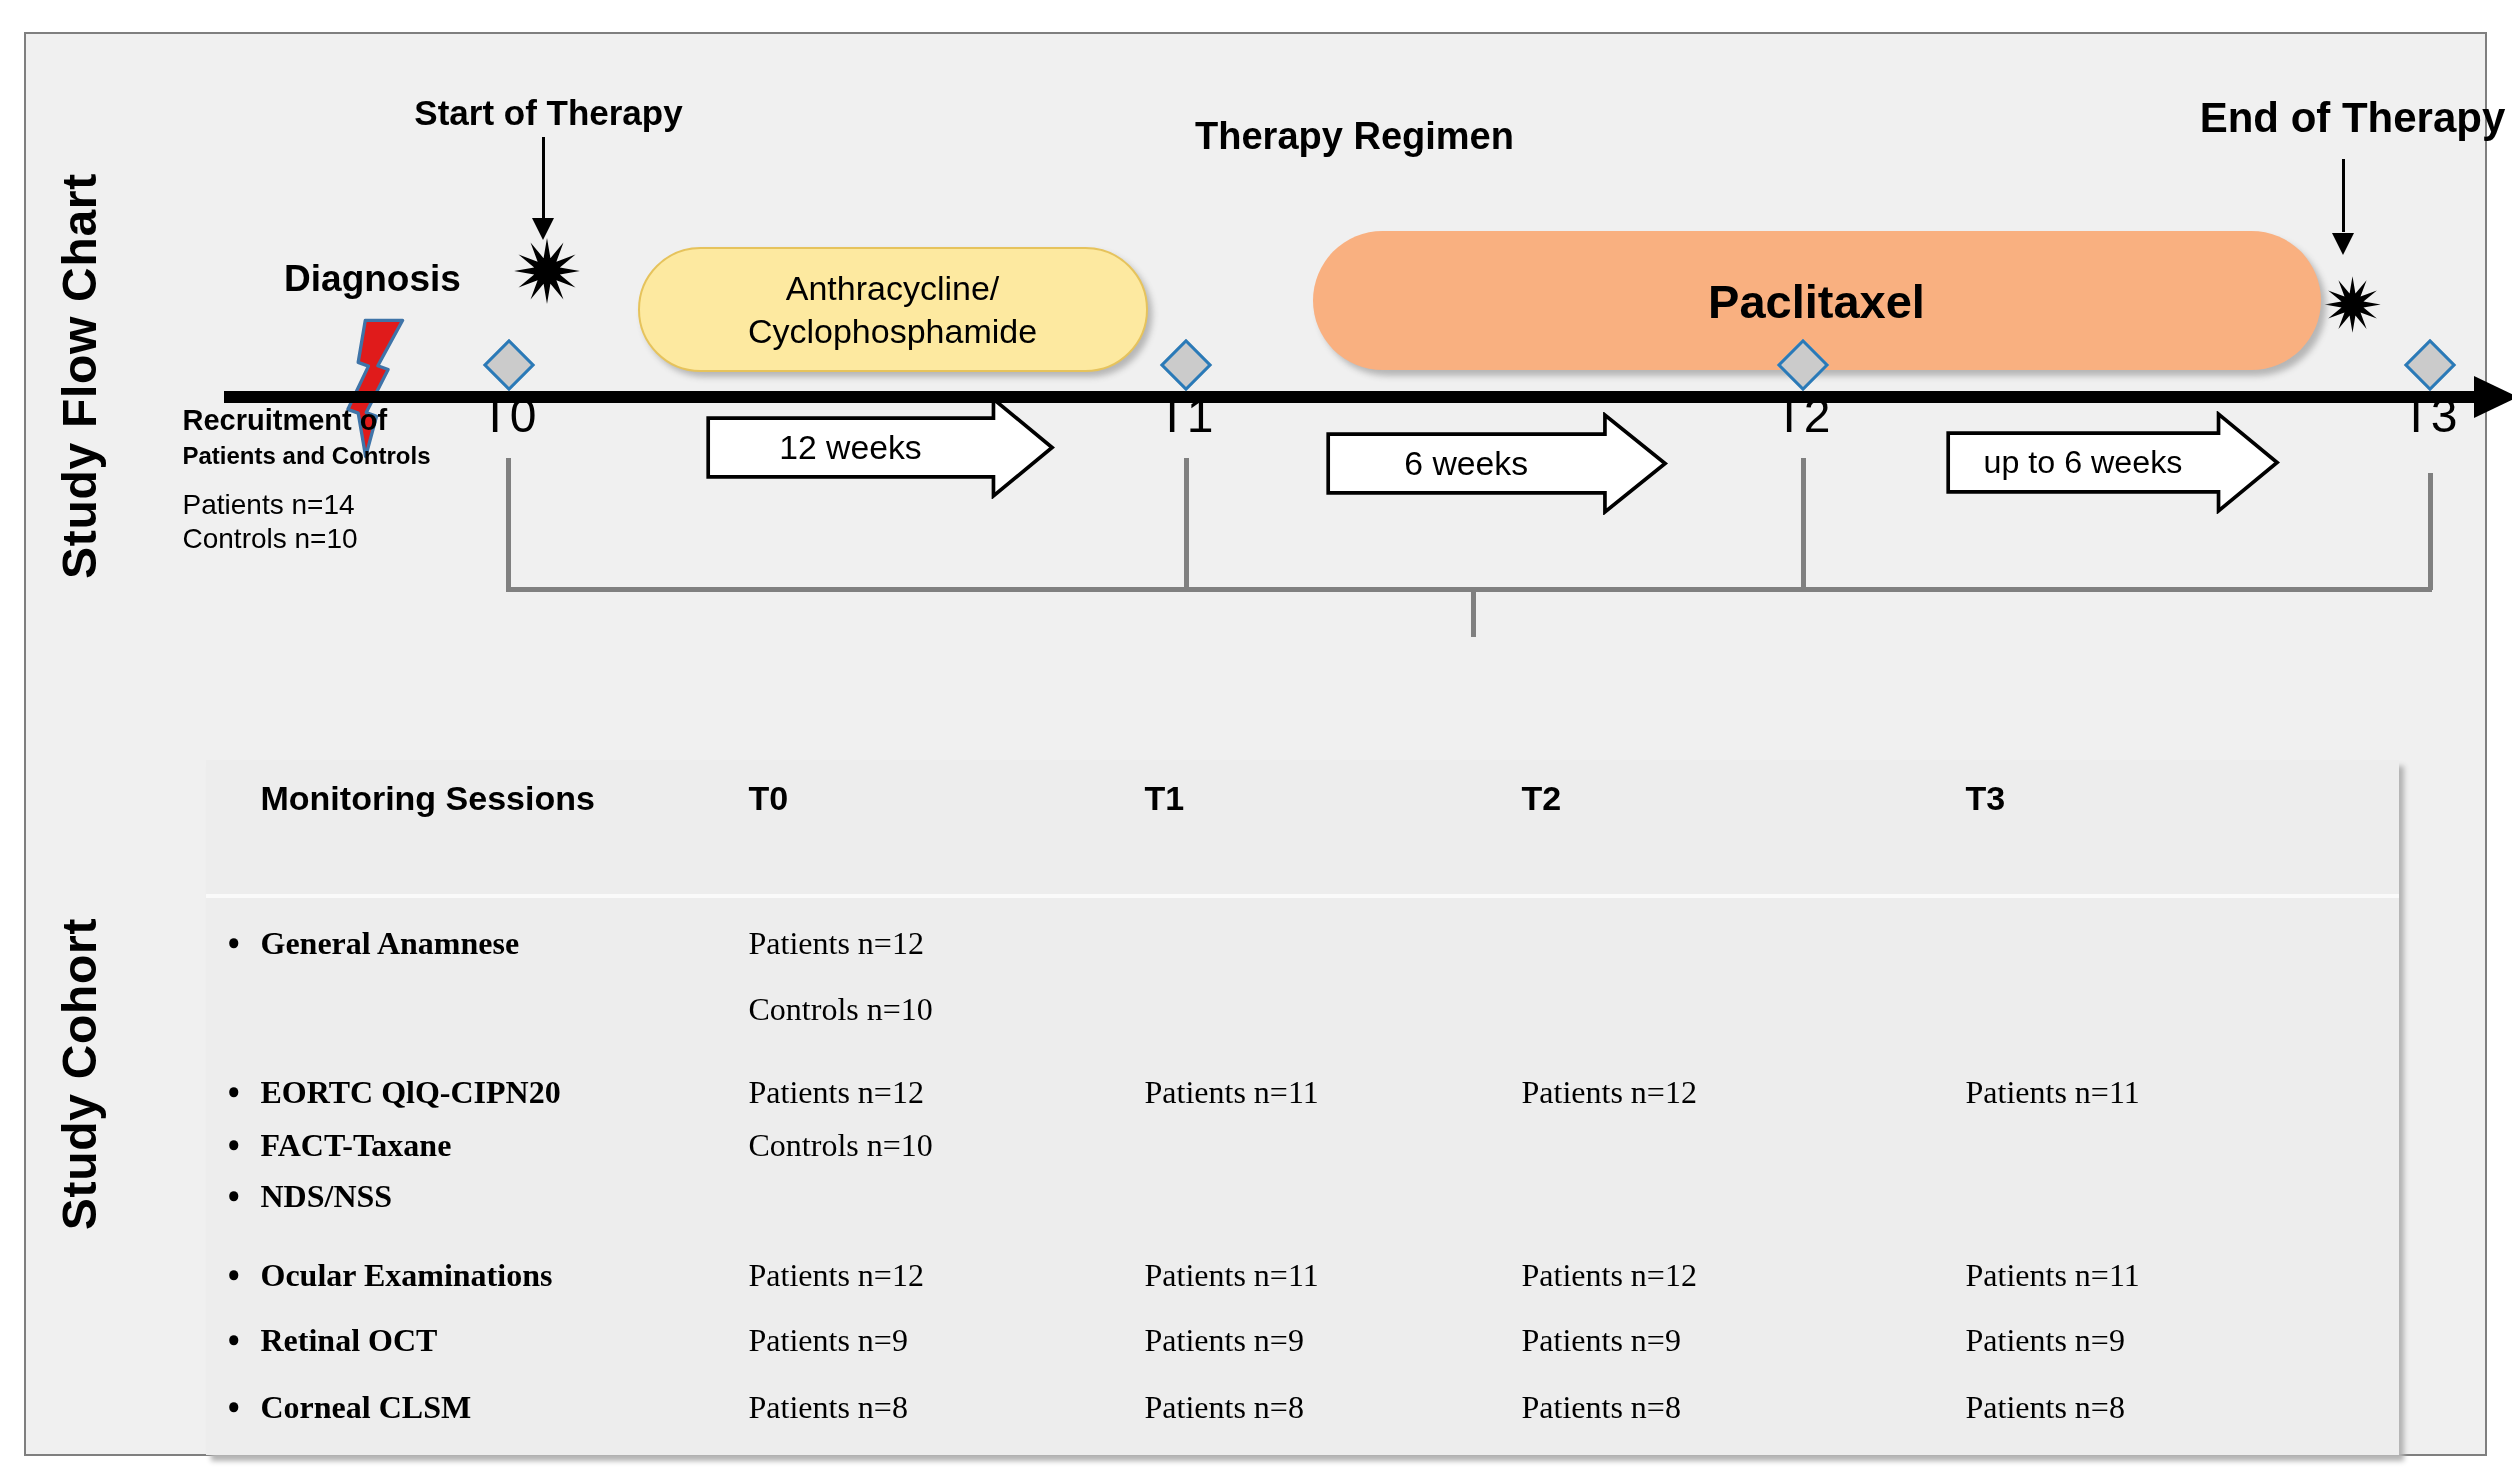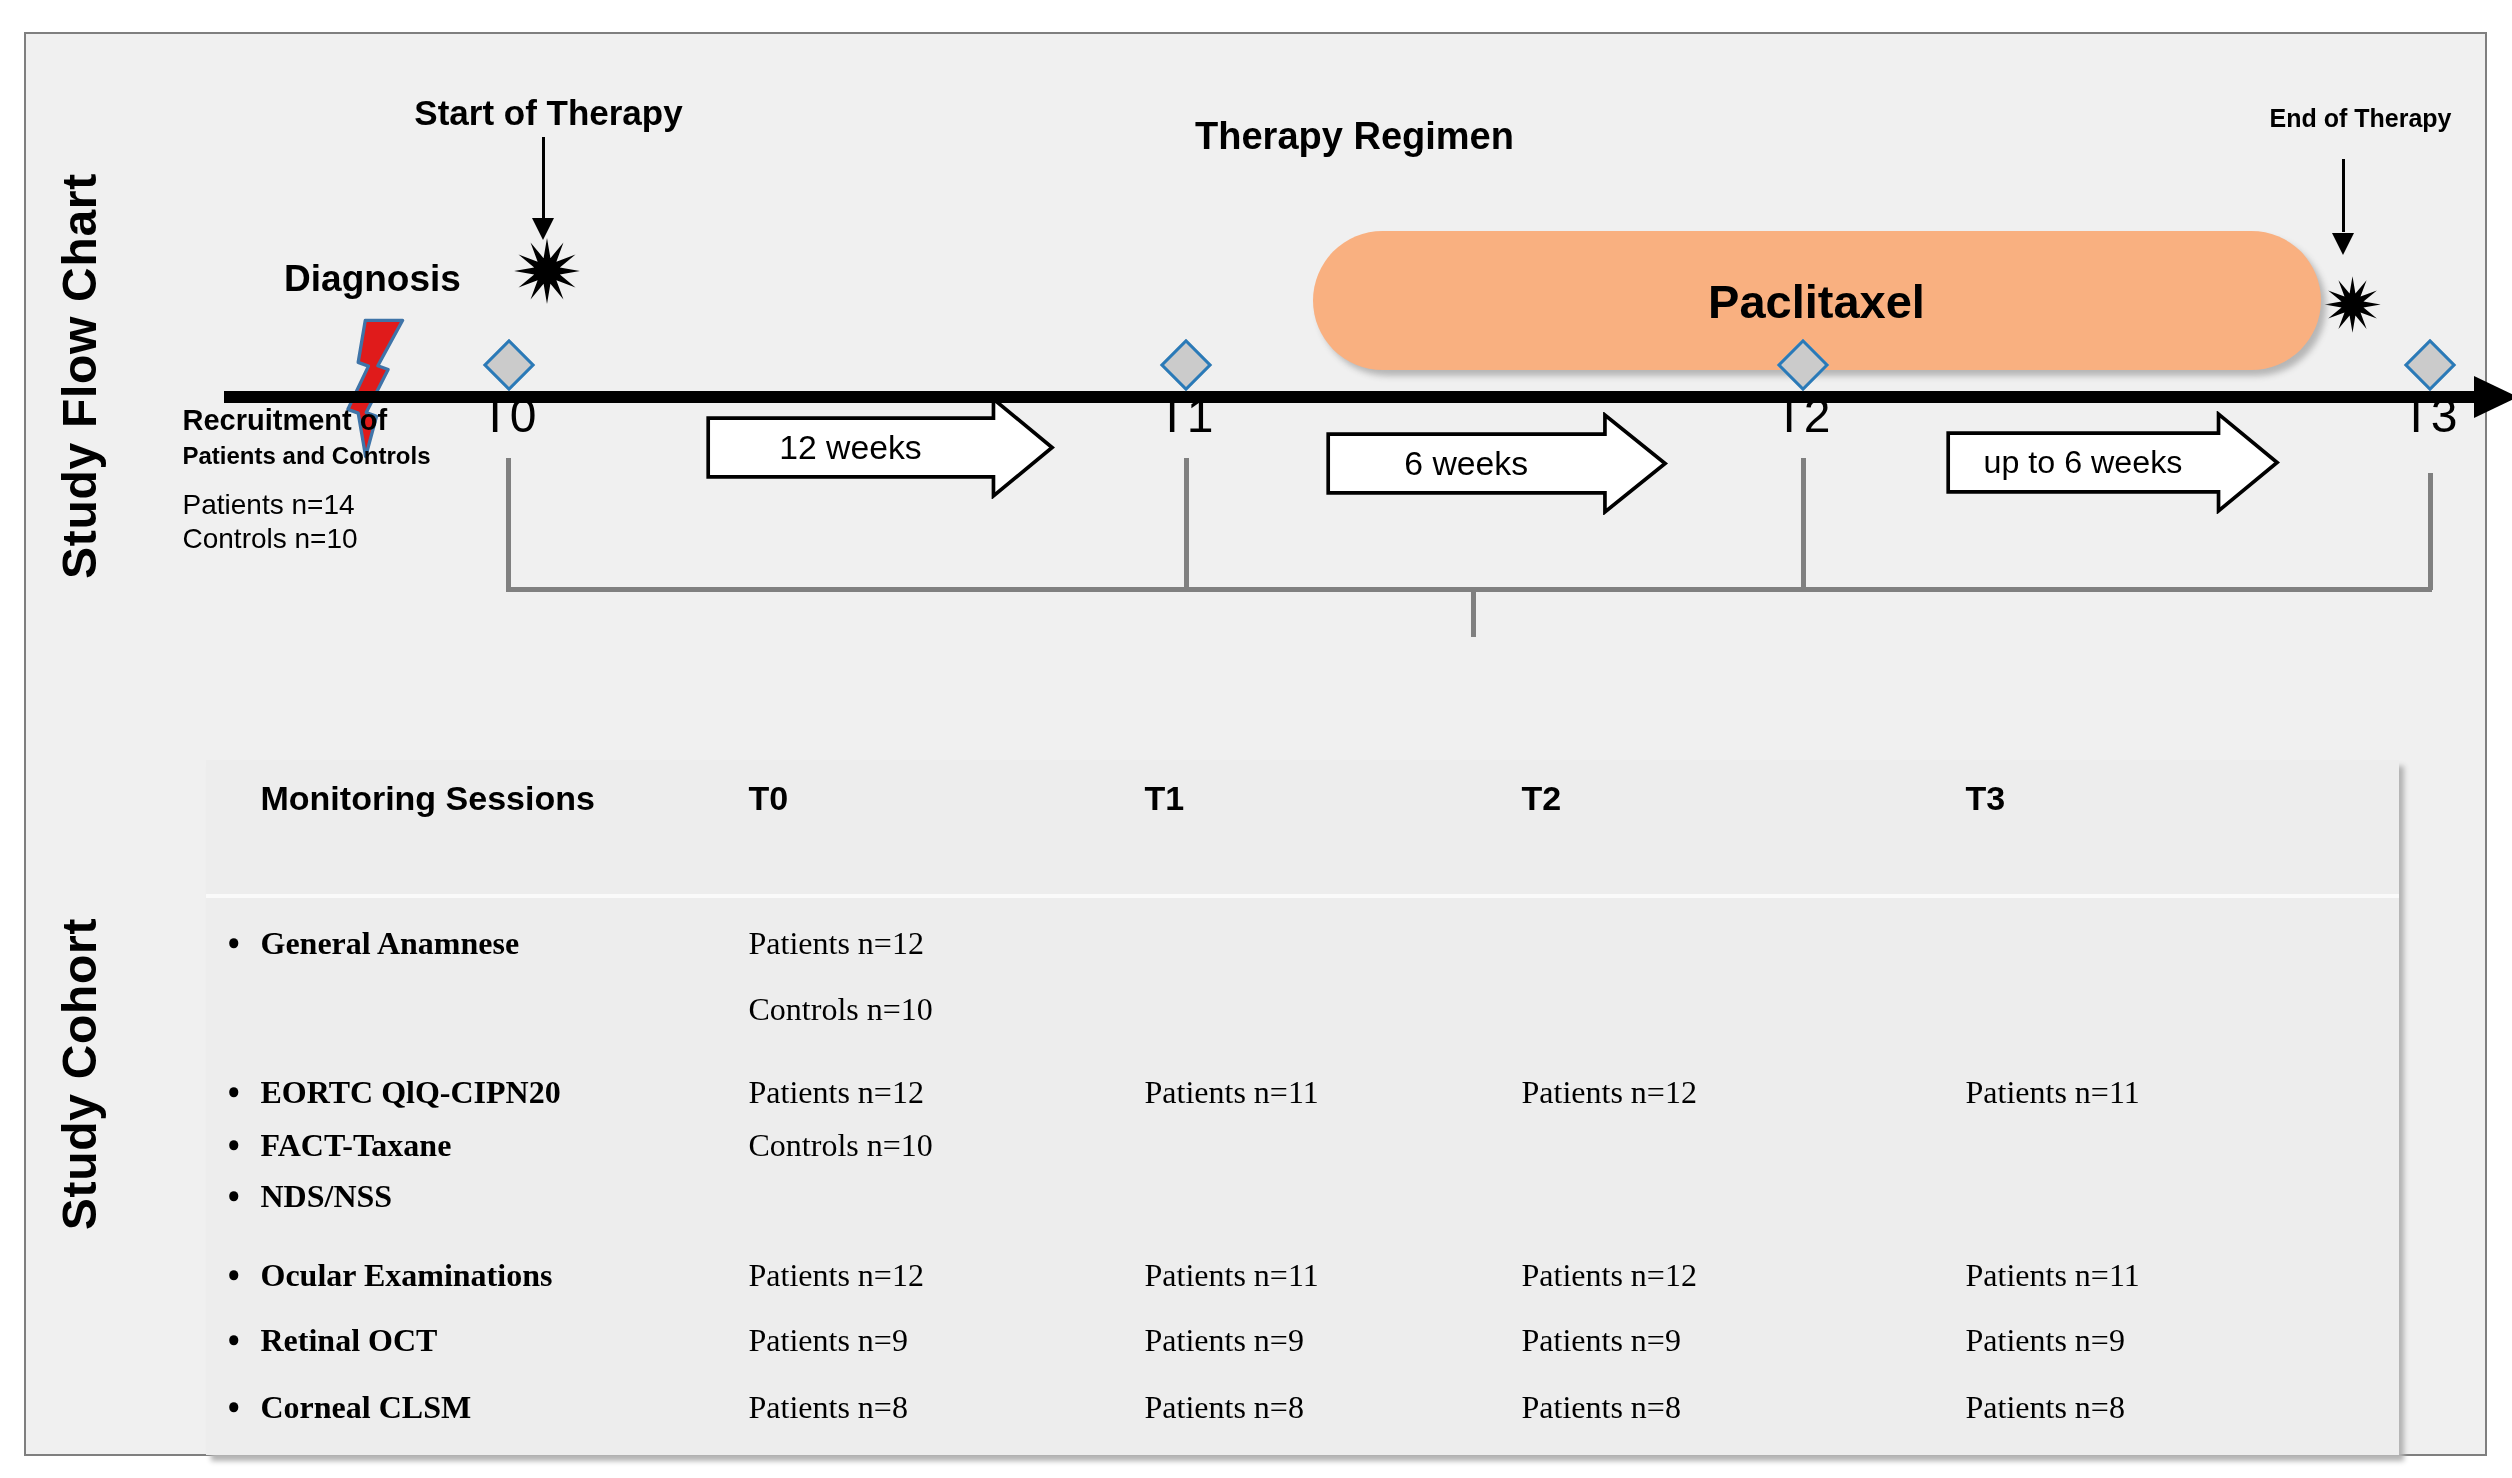--- a/index.html
+++ b/index.html
@@ -60,21 +60,21 @@
 </head>
 <body>
 
 <div id="figure">
 
   <div class="side-label" style="left:53px;top:342px;">Study Flow Chart</div>
   <div class="side-label" style="left:53px;top:1040px;">Study Cohort</div>
 
   <div class="ctr b" style="left:523px;top:59px;font-size:35px;margin-top:20px;">Start of Therapy</div>
   <div class="ctr b" style="left:1329px;top:102px;font-size:38px;">Therapy Regimen</div>
-  <div class="ctr b" style="left:2327px;top:84px;font-size:25px;margin-left:8px;">End of Therapy</div>
+  <div class="ctr b" style="left:2327px;top:84px;font-size:42px;">End of Therapy</div>
   <div class="ctr b" style="left:347px;top:245px;font-size:37px;">Diagnosis</div>
 
   <div class="abs varrow-line" style="left:516px;top:103px;height:81px;"></div>
   <div class="abs varrow-head" style="left:506px;top:184px;"></div>
   <svg class="abs" style="left:483px;top:199px;" width="76" height="76" viewBox="0 0 120 120">
     <polygon fill="#000" points="112,60 80.3,65.4 105,86 74.8,74.8 86,105 65.4,80.3 60,112 54.6,80.3 34,105 45.2,74.8 15,86 39.7,65.4 8,60 39.7,54.6 15,34 45.2,45.2 34,15 54.6,39.7 60,8 65.4,39.7 86,15 74.8,45.2 105,34 80.3,54.6"></polygon>
   </svg>
 
   <div class="abs varrow-line" style="left:2316px;top:125px;height:73px;"></div>
   <div class="abs varrow-head" style="left:2306px;top:199px;"></div>
@@ -84,20 +84,26 @@
 
   <svg class="abs" style="left:311px;top:279px;transform:rotate(6deg);" width="73" height="150" viewBox="0 0 110 220">
     <polygon fill="#e01b1b" stroke="#3f74a8" stroke-width="5" stroke-linejoin="round" points="32,10 88,4 58,76 74,80 48,148 64,152 54,214 36,150 20,146 44,78 28,74"></polygon>
   </svg>
 
   <div class="mid b" style="left:157px;top:386px;font-size:29px;">Recruitment of</div>
   <div class="mid b" style="left:157px;top:422px;font-size:24px;">Patients and Controls</div>
   <div class="mid" style="left:157px;top:471px;font-size:28px;">Patients n=14</div>
   <div class="mid" style="left:157px;top:505px;font-size:28px;">Controls n=10</div>
 
+  <div class="abs" id="pill-ac">
+    <div class="txt">
+      <div>Anthracycline/</div>
+      <div>Cyclophosphamide</div>
+    </div>
+  </div>
   <div class="abs" id="pill-pac">
     <div class="ctr b" style="left:504px;top:70px;font-size:47px;">Paclitaxel</div>
   </div>
 
   <div class="abs" id="tl-bar"></div>
   <div class="abs" id="tl-head"></div>
 
   <div class="diamond" style="left:483px;top:331px;"></div>
   <div class="diamond" style="left:1160px;top:331px;"></div>
   <div class="diamond" style="left:1777px;top:331px;"></div>

